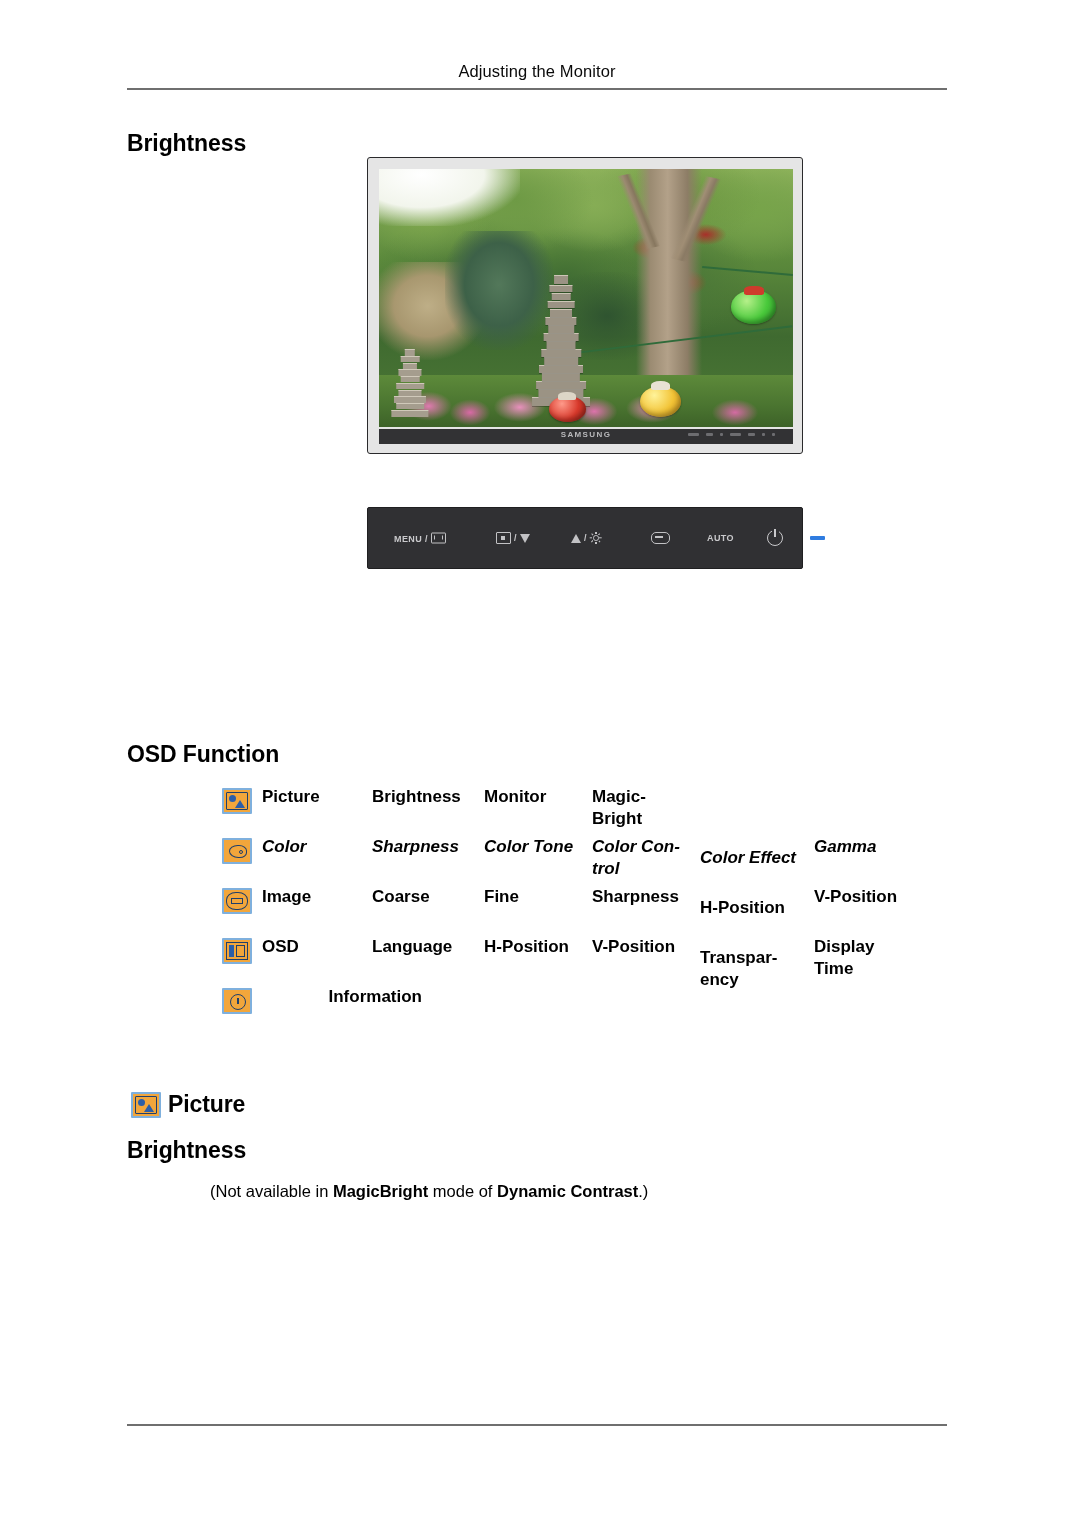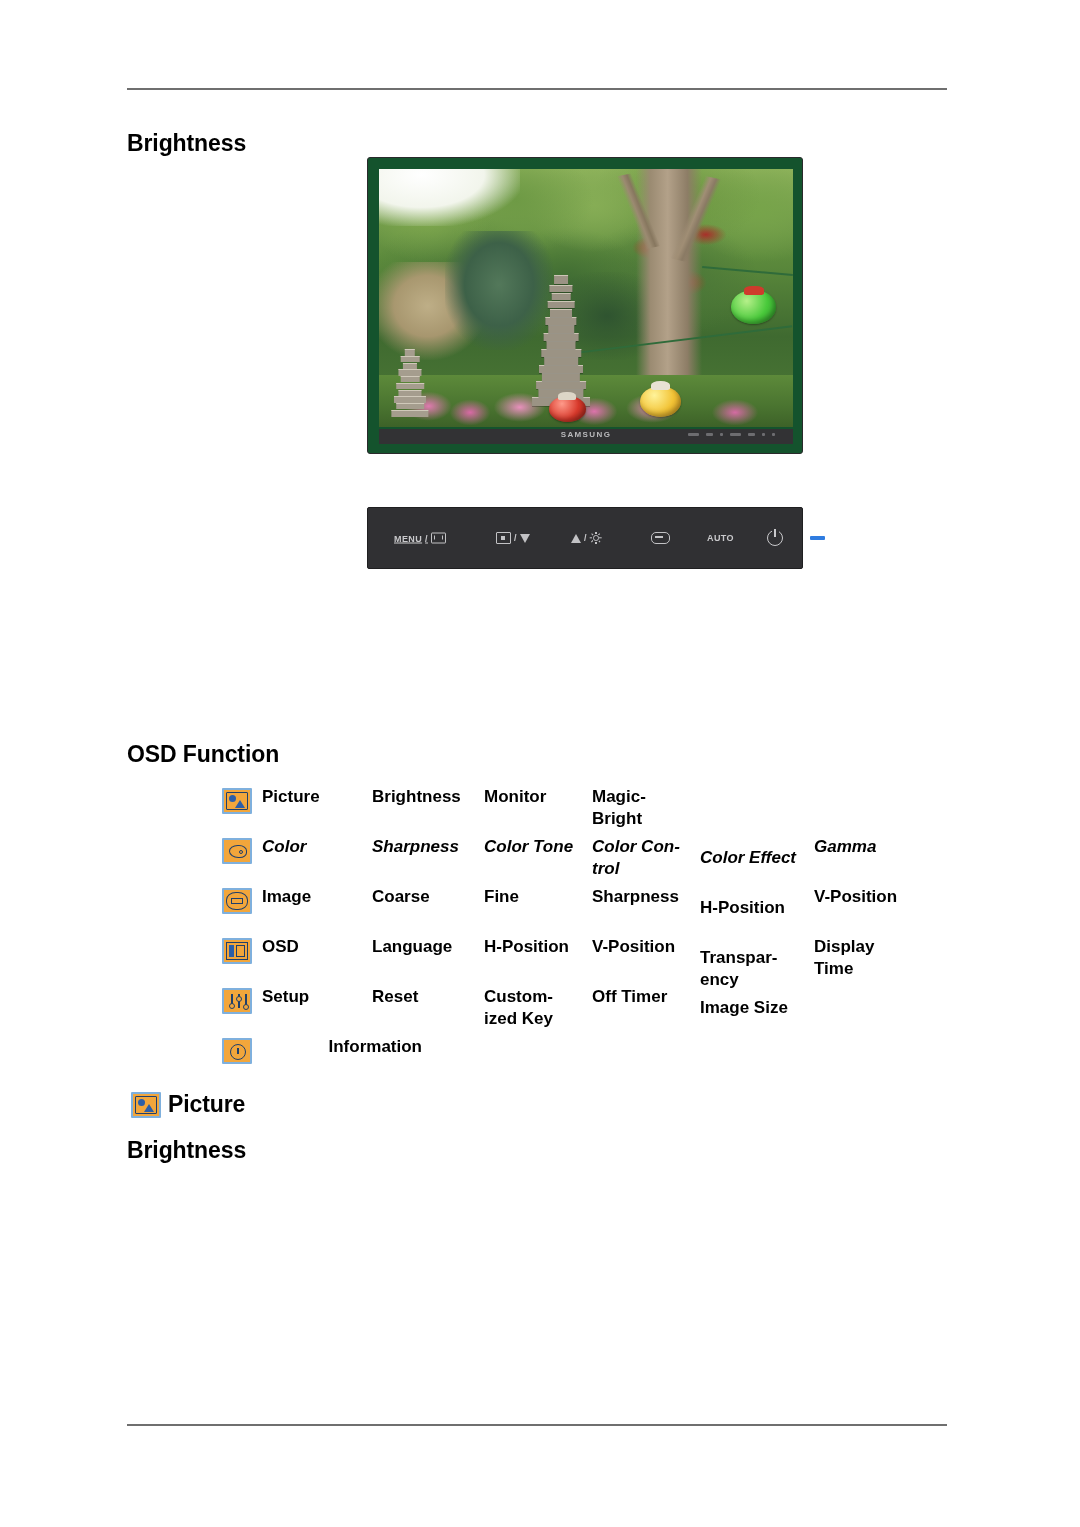--- a/index.html
+++ b/index.html
@@ -64,21 +64,21 @@
   #h-picture-label { left: 168px; top: 1091px; }
   #h-brightness-2 { left: 127px; top: 1137px; }
 
   
   .monitor {
     position: absolute;
     left: 367px;
     top: 157px;
     width: 436px;
     height: 297px;
-    background: #14532d;
+    background: #e5e5e5;
     border: 1px solid #2a2a2c;
     border-radius: 3px;
     box-sizing: border-box;
     padding-left: 32px;
   }
   .monitor-screen {
     position: absolute;
     left: 11px;
     top: 11px;
     width: 414px;
@@ -633,20 +633,21 @@
     font-size: 16.5px;
     white-space: nowrap;
   }
   .note b { font-weight: bold; }
 </style>
 </head>
 <body>
 
 <div class="page">
 
+  <div class="header-title">Adjusting the Monitor</div>
   <div class="rule-top"></div>
 
   <div class="h1" id="h-brightness">Brightness</div>
 
   <div class="monitor">
     <div class="monitor-screen">
       <div class="scene">
         <div class="canopy"></div>
         <div class="sky"></div>
         <div class="shrub-left"></div>
@@ -702,21 +703,21 @@
           <span class="thin"></span>
           <span class="wide"></span>
           <span></span>
           <span class="thin"></span>
           <span class="thin"></span>
       </div>
     </div>
   </div>
 
   <div class="ctrl-panel">
-    <div class="ctrl-btn" style="left:26px;text-decoration:underline;">
+    <div class="ctrl-btn" style="left:26px;">
       <span>MENU</span>
       <span>/</span>
       <span class="glyph-box bars"></span>
     </div>
     <div class="ctrl-btn" style="left:128px;">
       <span class="glyph-src"></span>
       <span>/</span>
       <span class="tri-down"></span>
     </div>
     <div class="ctrl-btn" style="left:203px;">
@@ -796,39 +797,20 @@
           </div>
       </div>
       <div class="osd-cell c0">OSD</div>
       <div class="osd-cell c1">Language</div>
       <div class="osd-cell c2">H-Position</div>
       <div class="osd-cell c3">V-Position</div>
       <div class="osd-cell c4">Transpar-<br>ency</div>
       <div class="osd-cell c5">Display<br>Time</div>
     </div>
 
-    <div class="osd-row" style="height:50px;">
-      <div class="osd-icon-cell">
-        <div class="osd-icon ico-setup">
-          <span class="inner">
-            <span class="sl" style="left:5px;"></span>
-            <span class="sl" style="left:12px;"></span>
-            <span class="sl" style="left:19px;"></span>
-            <span class="kn" style="left:3px;  top:11px;"></span>
-            <span class="kn" style="left:10px; top:4px;"></span>
-            <span class="kn" style="left:17px; top:12px;"></span>
-          </span>
-        </div>
-      </div>
-      <div class="osd-cell c0">Setup</div>
-      <div class="osd-cell c1">Reset</div>
-      <div class="osd-cell c2">Custom-<br>ized Key</div>
-      <div class="osd-cell c3">Off Timer</div>
-      <div class="osd-cell c4">Image Size</div>
-    </div>
 
     <div class="osd-row" style="height:40px;text-align:right;">
       <div class="osd-icon-cell">
         <div class="osd-icon ico-info">
             <span class="inner"></span>
           </div>
       </div>
       <div class="osd-cell c0" style="width:160px;">Information</div>
     </div>
 
@@ -836,16 +818,19 @@
 
   <div class="picture-heading-icon">
     <div class="osd-icon ico-picture">
         <span class="inner"></span>
       </div>
   </div>
   <div class="h1" id="h-picture-label">Picture</div>
 
   <div class="h1" id="h-brightness-2">Brightness</div>
 
+  <div class="note">
+    <span>(Not available in </span><b>MagicBright</b><span> mode of </span><b>Dynamic Contrast</b><span>.)</span>
+  </div>
 
   <div class="rule-bottom"></div>
 
 </div>
 
 </body></html>

